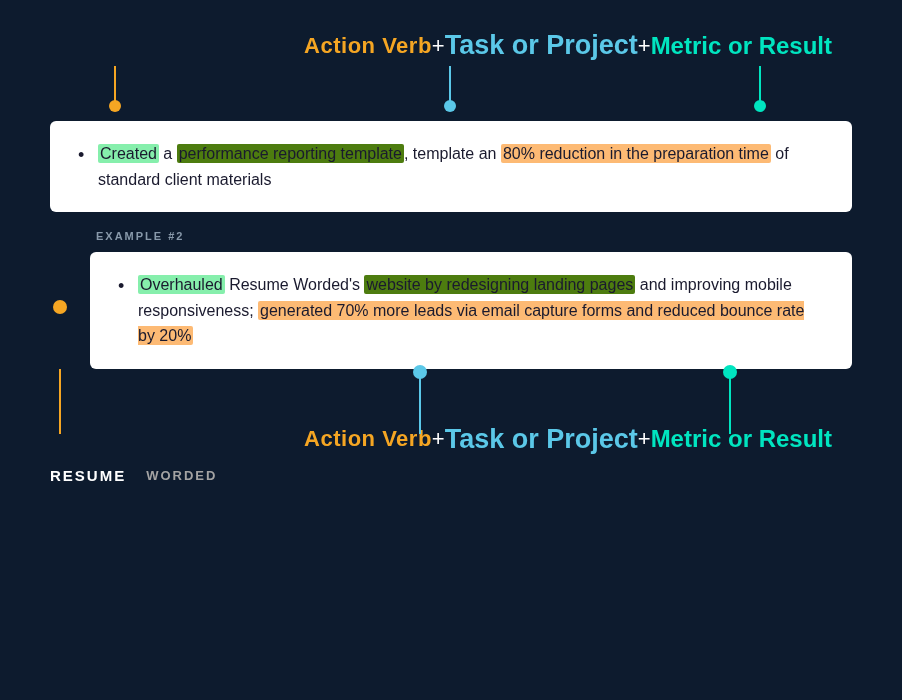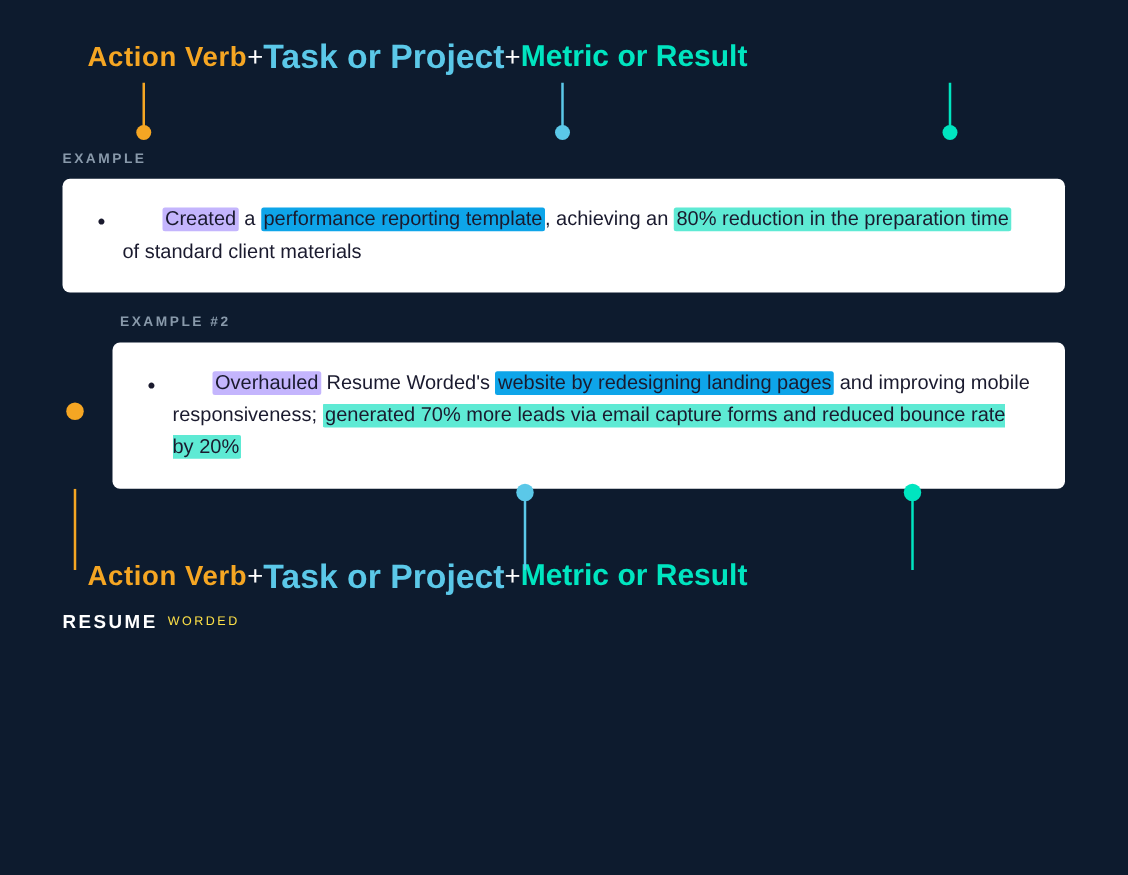--- a/index.html
+++ b/index.html
@@ -38,21 +38,21 @@
     .plus-sign {
       color: #ffffff;
       font-size: 22px;
       font-weight: 400;
     }
 
     .top-row {
       display: flex;
       align-items: center;
       width: 100%;
-      justify-content: flex-start;
+      justify-content: flex-end;
       padding: 0 20px;
       margin-bottom: 5px;
     }
 
     
     .example-section {
       width: 100%;
       margin-bottom: 15px;
     }
 
@@ -83,56 +83,55 @@
     .card-text::before {
       content: '•';
       position: absolute;
       left: 0;
       top: 0;
       font-size: 18px;
       color: #1a1a2e;
     }
 
     .highlight-orange {
-      background-color: #c4b5fd;
+      background-color: #86efac;
       border-radius: 2px;
       padding: 1px 2px;
-      margin-left: 32px;
     }
 
     .highlight-blue {
-      background-color: #0ea5e9;
+      background-color: #4d7c0f;
       border-radius: 2px;
       padding: 1px 2px;
     }
 
     .highlight-teal {
-      background-color: #5eead4;
+      background-color: #fdba74;
       border-radius: 2px;
       padding: 1px 2px;
     }
 
     .footer {
       margin-top: 12px;
       display: flex;
       align-items: center;
-      gap: 8px;
+      gap: 20px;
     }
 
     .footer-resume {
       color: #ffffff;
       font-size: 15px;
       font-weight: 800;
       letter-spacing: 2px;
     }
 
     .footer-worded {
-      color: #fde047;
-      font-size: 10px;
-      font-weight: 400;
+      color: #a3a3a3;
+      font-size: 13px;
+      font-weight: 700;
       letter-spacing: 2px;
     }
 
     .full-layout {
       width: 802px;
       position: relative;
     }
 
   </style>
 </head>
@@ -156,24 +155,23 @@
 
       <line x1="400" y1="0" x2="400" y2="38" stroke="#5bc8e8" stroke-width="2"></line>
       <circle cx="400" cy="40" r="6" fill="#5bc8e8"></circle>
 
       <line x1="710" y1="0" x2="710" y2="38" stroke="#00e5c0" stroke-width="2"></line>
       <circle cx="710" cy="40" r="6" fill="#00e5c0"></circle>
     </svg>
   </div>
 
   <div class="example-section">
-    <div class="example-label">EXAMPLE</div>
     <div class="card">
       <div class="card-text">
-        <span class="highlight-orange">Created</span><span> a </span><span class="highlight-blue">performance reporting template</span><span>, achieving an </span><span class="highlight-teal">80% reduction in the preparation time</span><span> of standard client materials</span>
+        <span class="highlight-orange">Created</span><span> a </span><span class="highlight-blue">performance reporting template</span><span>, template an </span><span class="highlight-teal">80% reduction in the preparation time</span><span> of standard client materials</span>
       </div>
     </div>
   </div>
 
   <div style="margin-top: 18px; padding-left: 46px;">
     <div class="example-label">EXAMPLE #2</div>
   </div>
 
   <div style="position: relative; padding-left: 40px;">
     <div class="card">

